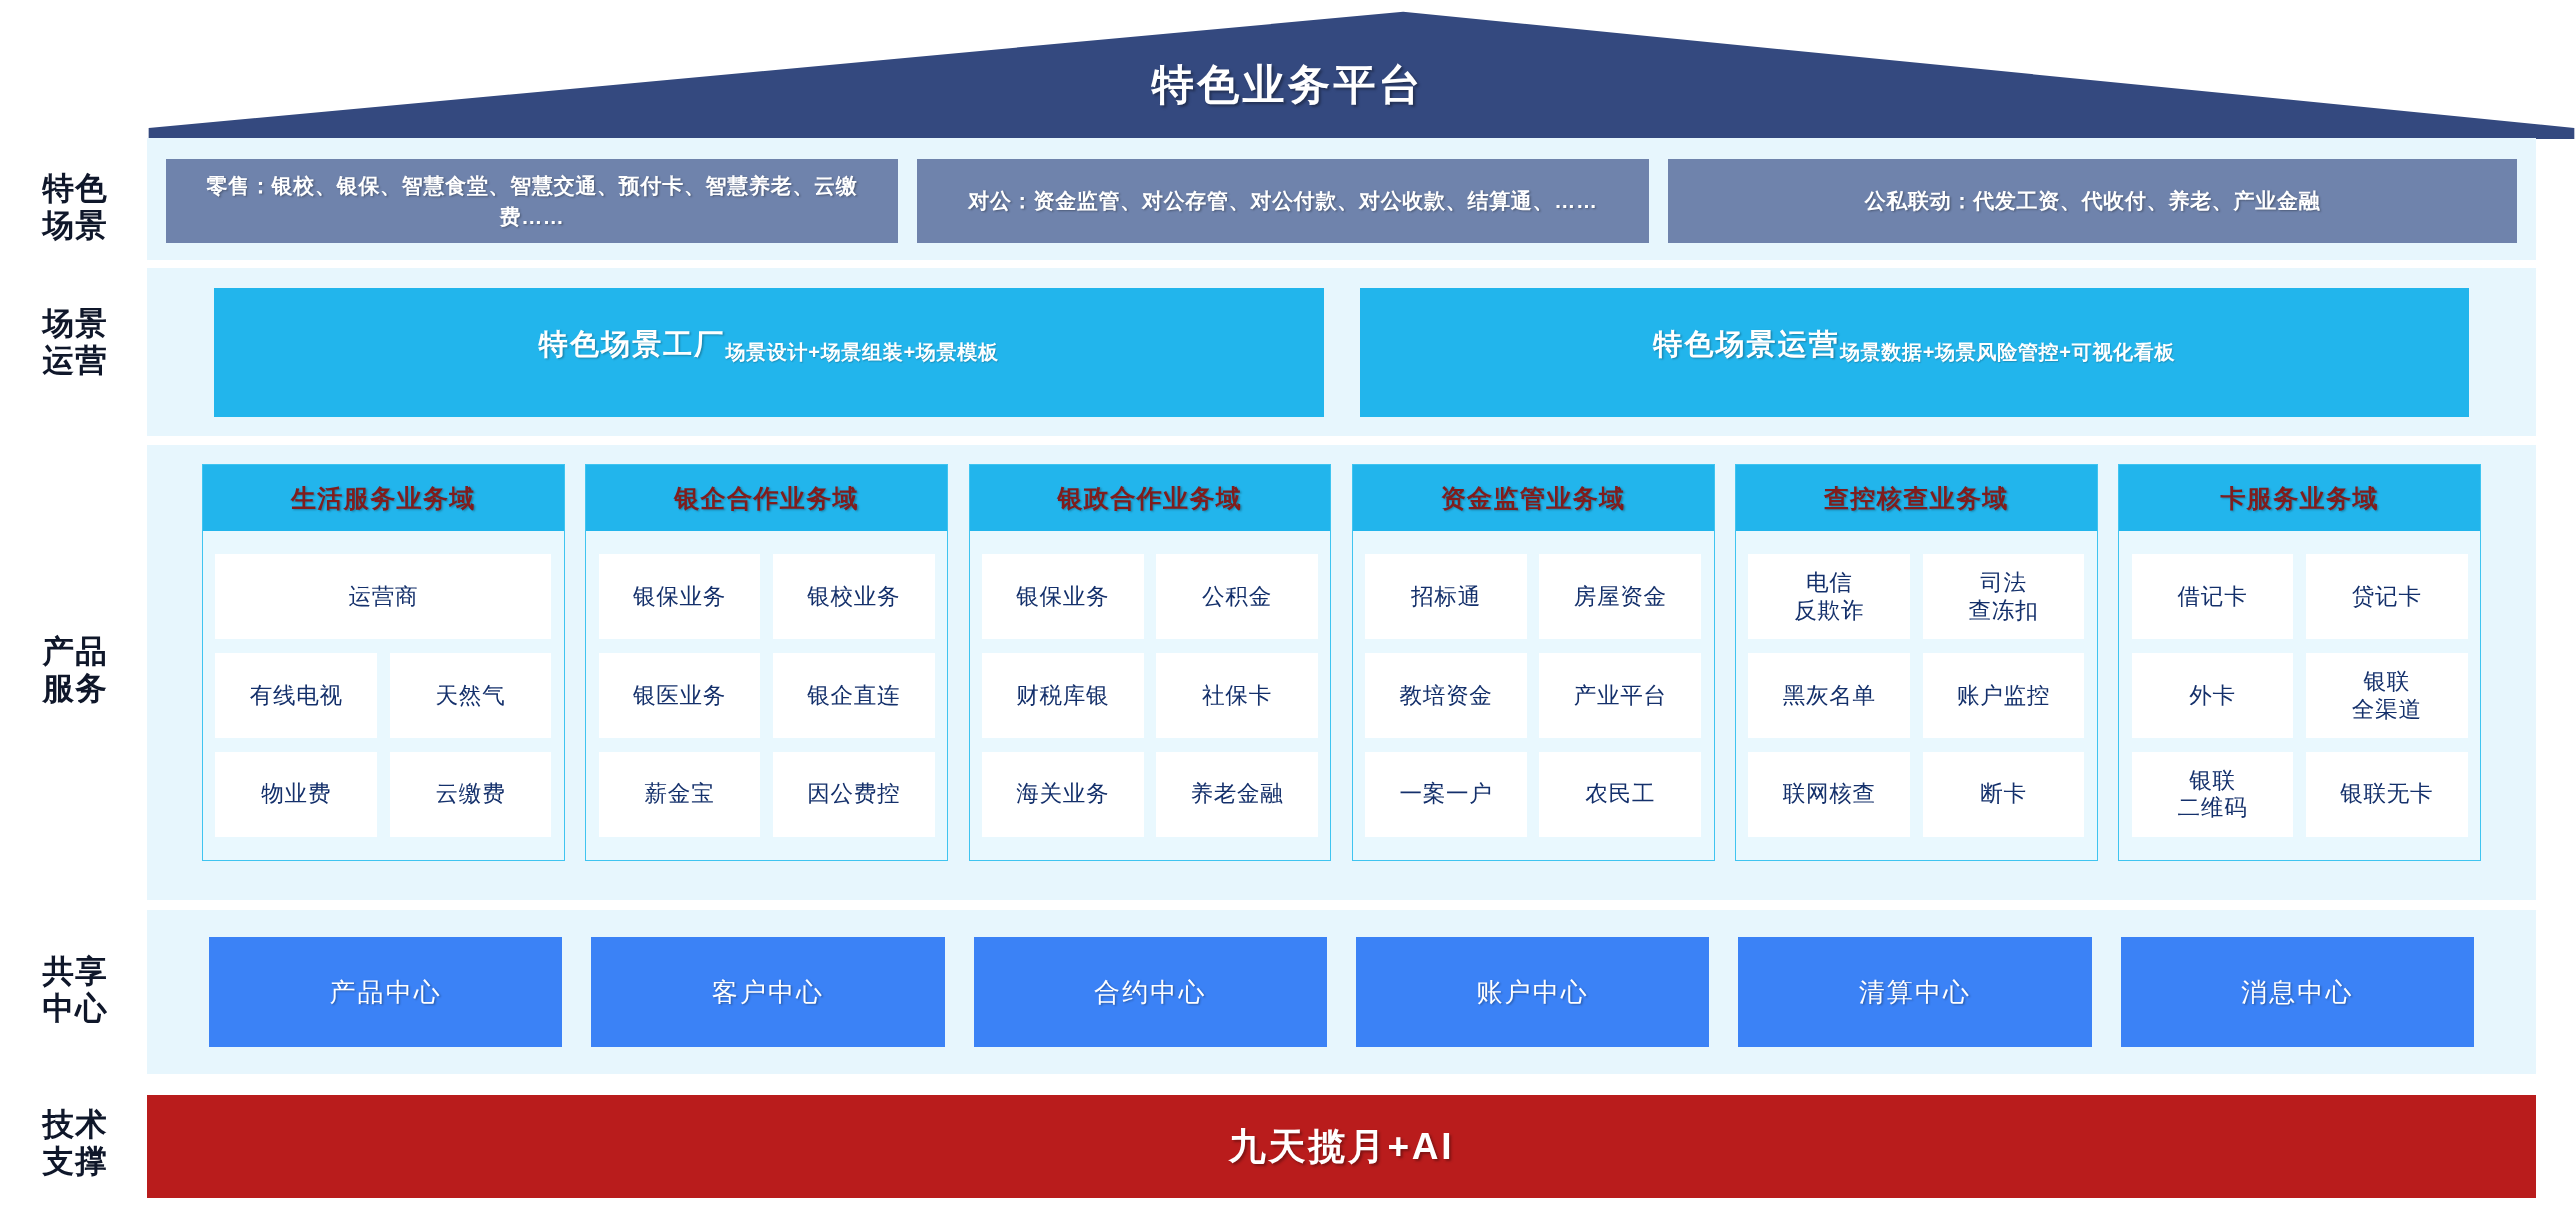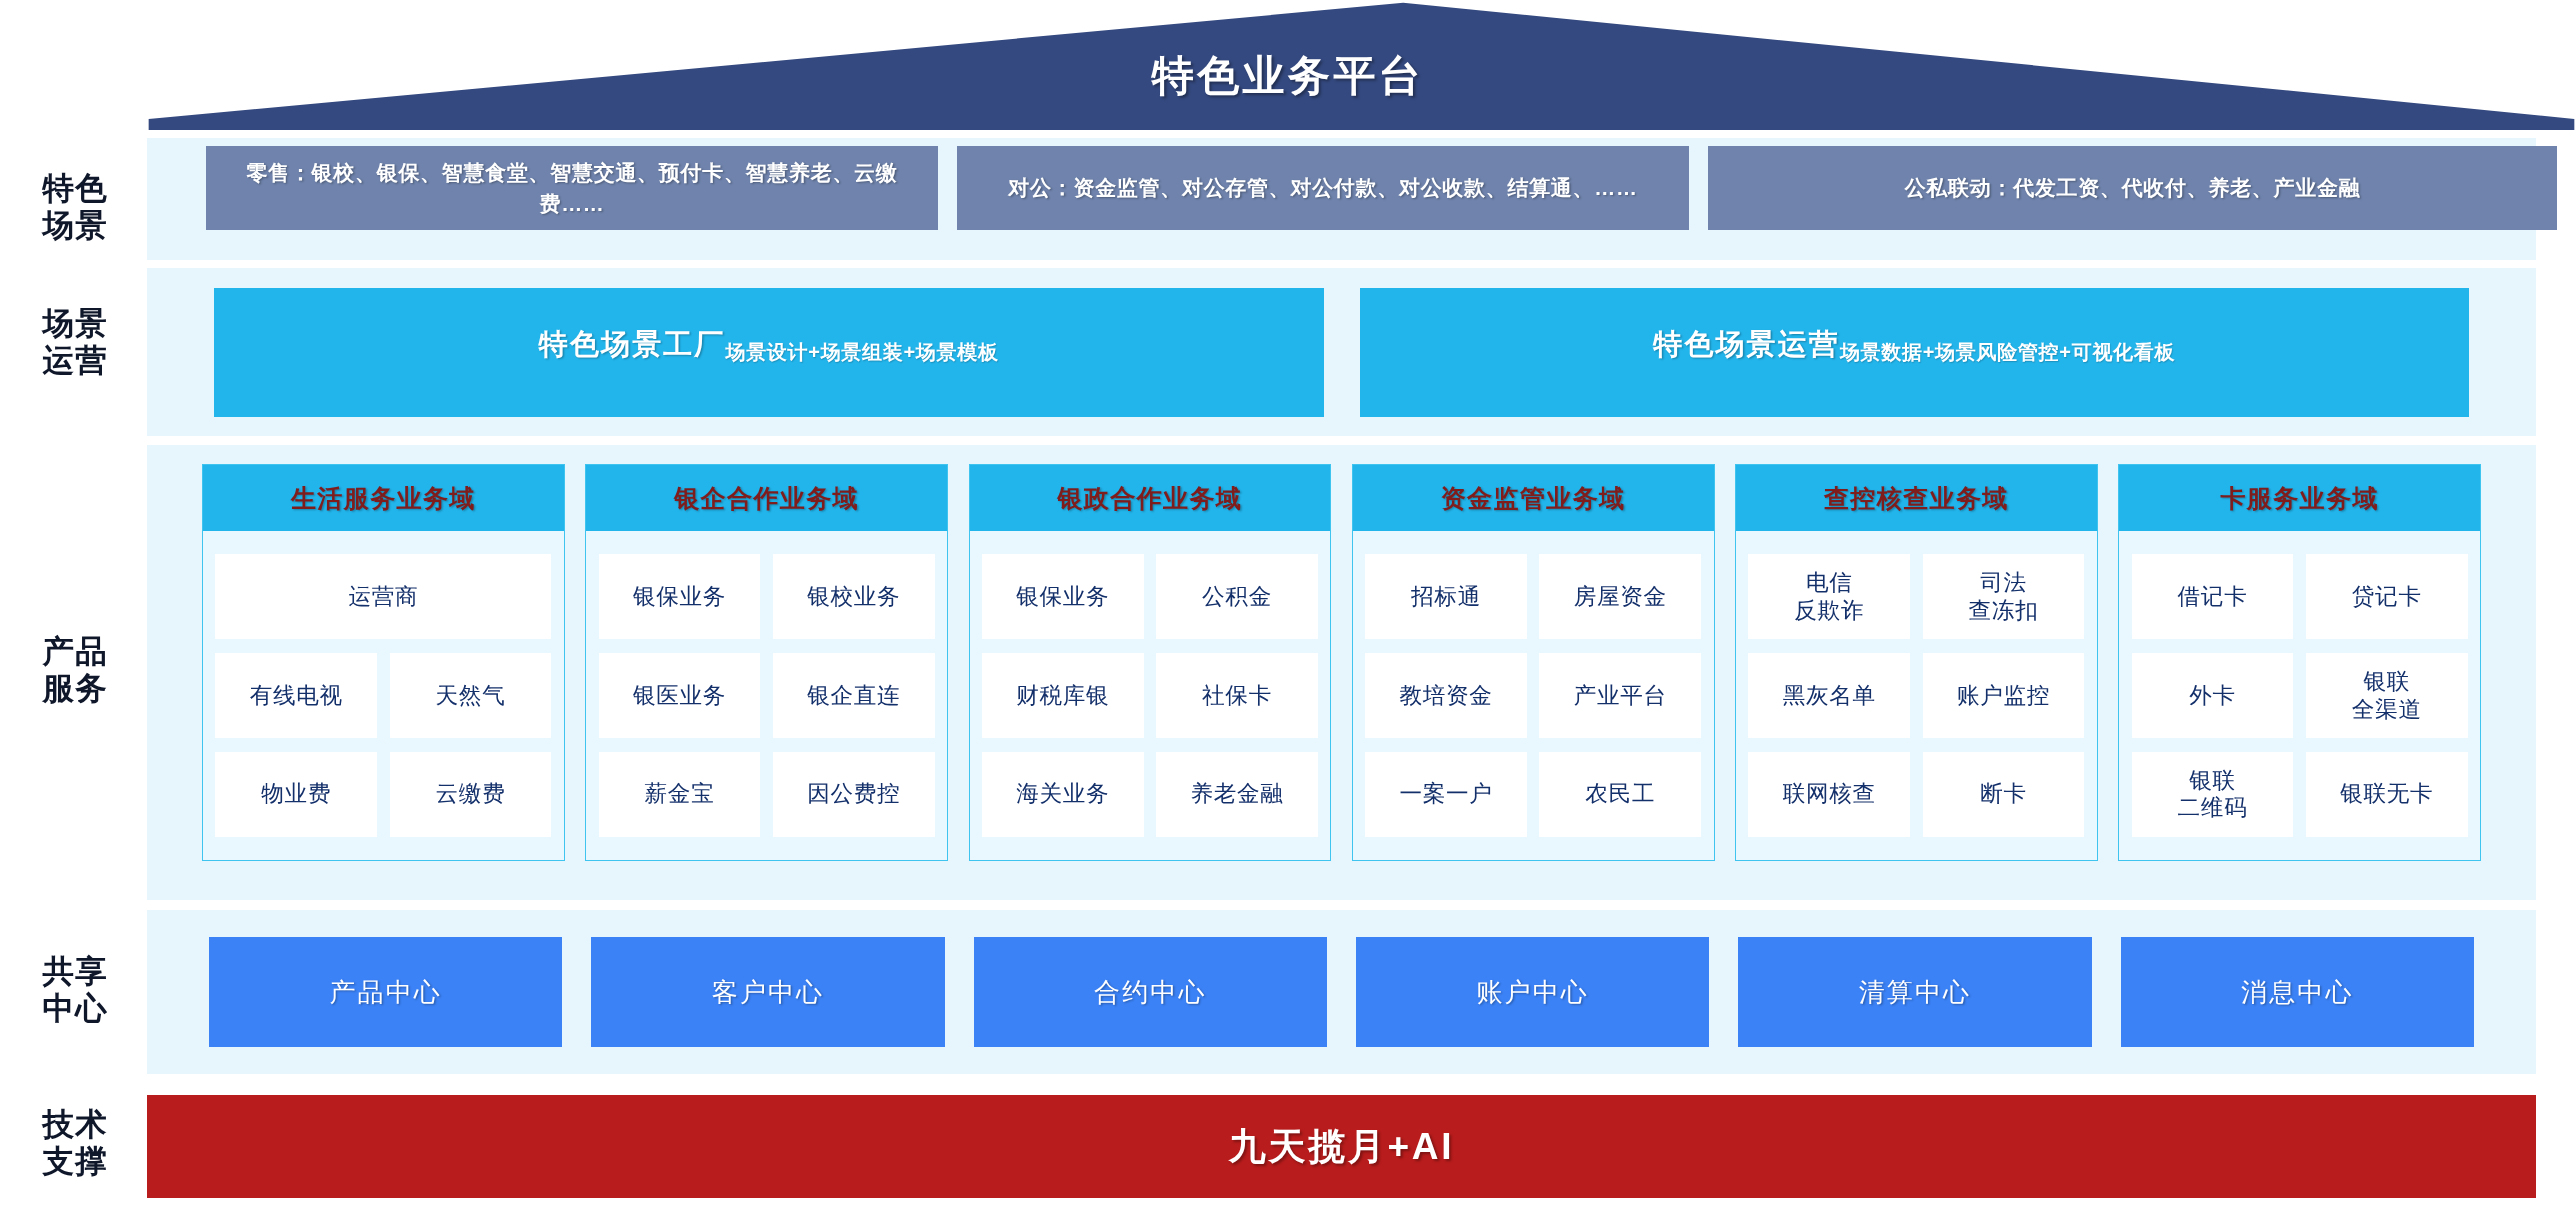--- a/index.html
+++ b/index.html
@@ -2,21 +2,21 @@
 <html style="font-size:11px"><head>
 <meta charset="utf-8">
 <style>
   html,body{margin:0;padding:0;background:#ffffff;}
   body{
     width:2576px;height:1232px;position:relative;overflow:hidden;
     font-family:"Liberation Sans","DejaVu Sans",sans-serif;
   }
 
   
-  #roof{position:absolute;left:0;top:0;width:2576px;height:134px;}
+  #roof{position:absolute;left:0;top:9px;width:2576px;height:134px;}
   #roof svg{display:block;}
   #roof-title{
     position:absolute;left:0;top:48px;width:2576px;text-align:center;
     color:#ffffff;font-size:42px;font-weight:bold;letter-spacing:3.4px;
     text-shadow:2.1px 2.1px 2.7px rgba(0,0,0,.35);
   }
 
   
   .row-label{
     position:absolute;left:6.8px;width:137px;text-align:center;
@@ -24,21 +24,21 @@
     letter-spacing:1.4px;
   }
 
   
   .panel{position:absolute;left:147px;width:2389px;background:#e7f6fd;}
 
   
   #panel-scen{top:138px;height:122px;}
   .scen-row{
     position:absolute;left:0;top:0;width:100%;height:100%;
-    display:flex;align-items:flex-start;gap:19px;padding:8px 19px;box-sizing:border-box;margin-left:40px;
+    display:flex;align-items:flex-end;gap:19px;padding:17px 19px;box-sizing:border-box;
   }
   .scen-box{
     background:#6f83ac;color:#ffffff;
     display:flex;align-items:center;justify-content:center;text-align:center;
     font-size:21px;font-weight:bold;line-height:1.5;letter-spacing:0.7px;
     padding:8.2px 15px;box-sizing:border-box;height:84px;
     text-shadow:1.4px 1.4px 2.1px rgba(0,0,0,.30);
   }
   .scen-box.s1{flex:0 0 732px;}
   .scen-box.s2{flex:0 0 732px;}

